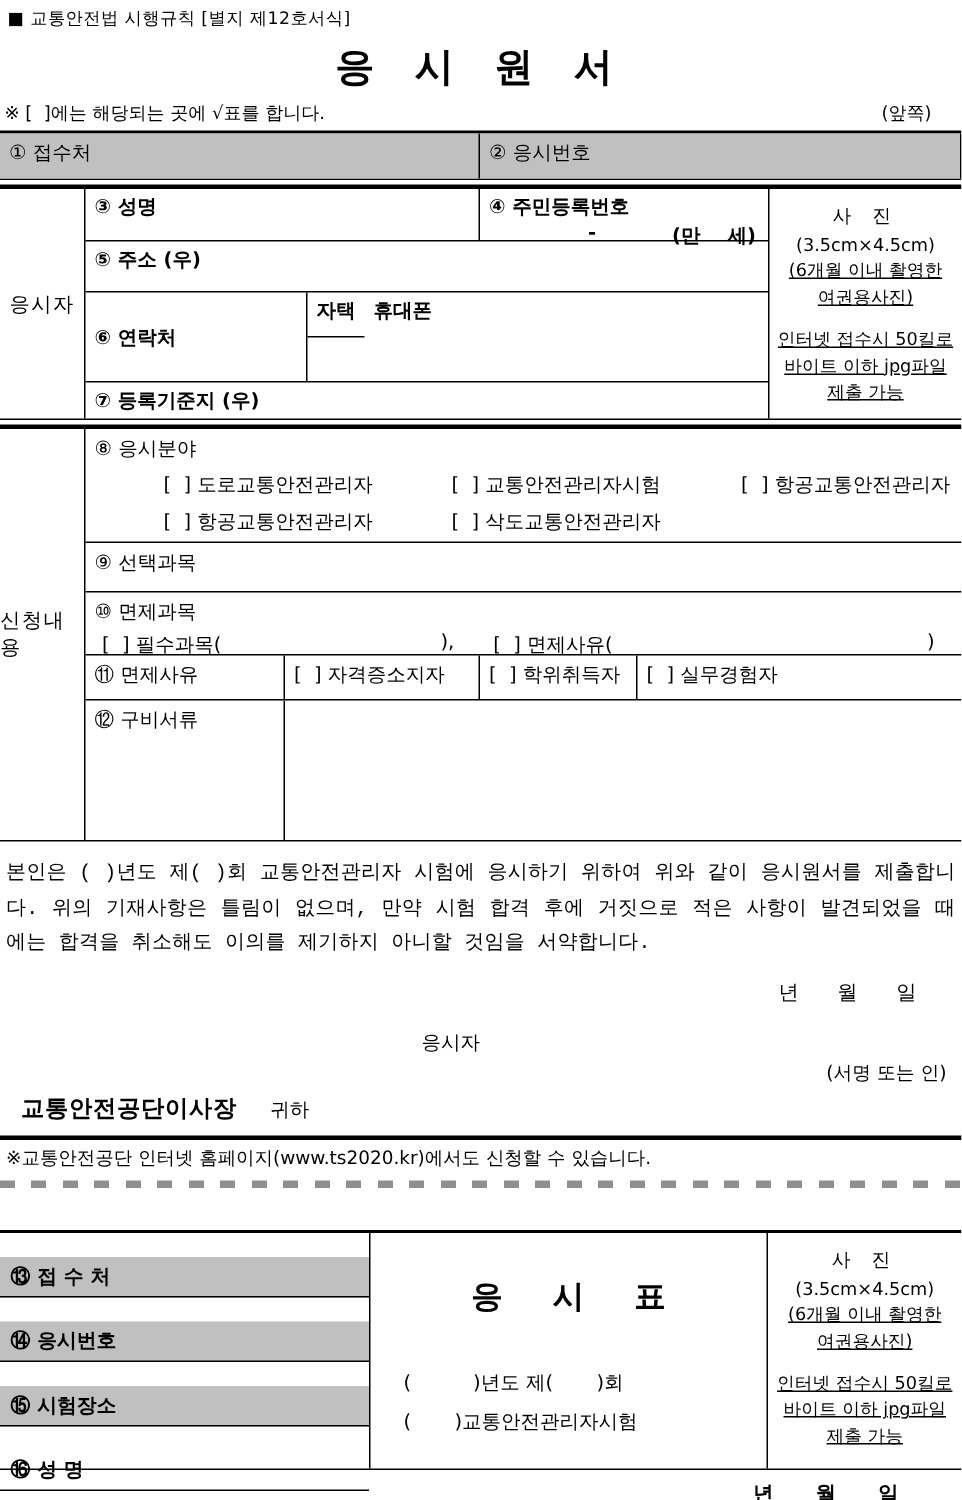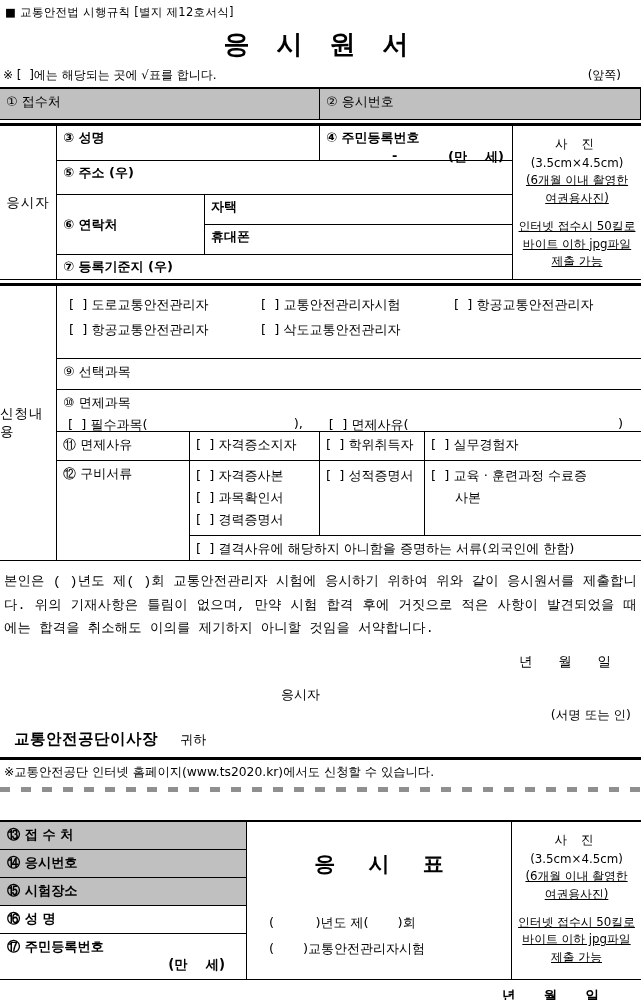--- a/index.html
+++ b/index.html
@@ -28,34 +28,34 @@
 
   .sec-applicant { height: 154px; }
   .app-main { width: 455px; display: flex; flex-direction: column; font-weight: bold; }
   .row-a { display: flex; height: 34px; }
   .cell-name { width: 263px; border-right: 1px solid #000; padding: 3px 6px; }
   .cell-rrn { flex: 1; padding: 3px 6px; }
   .rrn-line2 { display: flex; justify-content: space-between; padding: 1px 2px 0 66px; }
   .row-b { height: 34px; border-top: 1px solid #000; padding: 3px 6px; }
   .row-c { display: flex; height: 60px; border-top: 1px solid #000; }
   .cell-contact { width: 148px; border-right: 1px solid #000; display: flex; align-items: center; padding-left: 6px; }
-  .contact-right { flex: 1; display: flex; flex-direction: column; }
+  .contact-right { flex: 1; display: flex; flex-direction: row; }
   .cell-home { height: 30px; border-bottom: 1px solid #000; padding: 3px 6px; }
   .cell-mobile { flex: 1; padding: 3px 6px; }
   .row-d { flex: 1; border-top: 1px solid #000; padding: 3px 6px; }
 
   .photo-cell { width: 129px; border-left: 1px solid #000; text-align: center; font-size: 11.8px; padding-top: 9px; line-height: 1.5; }
   .photo-title { letter-spacing: 5px; margin-bottom: 1px; font-size: 12.5px; }
   .photo-cell .u { text-decoration: underline; }
   .photo-gap { height: 10px; }
 
   .sec-apply { height: 275px; }
   .apply-main { flex: 1; display: flex; flex-direction: column; }
   .row8 { height: 75px; padding: 4px 0 0 6px; }
-  .row8-grid { display: grid; grid-template-columns: 192px 193px auto; row-gap: 7px; padding-left: 6px; margin-top: 6px; }
+  .row8-grid { display: grid; grid-template-columns: 192px 193px auto; row-gap: 7px; padding-left: 6px; margin-top: 6px; margin-left: 40px; }
   .row9 { height: 33px; border-top: 1px solid #000; padding: 4px 6px; }
   .row10 { height: 42px; border-top: 1px solid #000; padding: 4px 6px; }
   .row10-line { display: flex; padding-left: 5px; margin-top: 4px; }
   .sp1 { width: 146px; } .sp2 { width: 26px; } .sp3 { flex: 1; } .sp4 { width: 12px; }
   .row11 { display: flex; height: 30px; border-top: 1px solid #000; }
   .c-label { width: 133px; border-right: 1px solid #000; padding: 4px 6px; }
   .c2 { width: 130px; border-right: 1px solid #000; padding: 4px 6px; }
   .c3 { width: 105px; border-right: 1px solid #000; padding: 4px 6px; }
   .c4 { flex: 1; padding: 4px 6px; }
   .row12 { display: flex; border-top: 1px solid #000; flex: 1; }
@@ -73,21 +73,21 @@
   .decl-recipient { padding: 5px 0 0 14px; font-size: 13px; }
   .decl-recipient b { font-size: 15.5px; letter-spacing: 0.5px; }
   .decl-recipient .suffix { margin-left: 18px; }
 
   .thick2 { height: 3px; background: #000; margin-top: 7px; }
   .web-note { font-size: 12.3px; padding: 4px 0 3px 4px; }
   .cut-line { height: 5px; background: repeating-linear-gradient(90deg, #8f8f8f 0 10px, transparent 10px 21px); margin-top: 3px; }
 
   .ticket { display: flex; border-top: 2px solid #000; border-bottom: 1px solid #000; height: 160px; margin-top: 28px; }
   .t-left { width: 247px; border-right: 1px solid #000; display: flex; flex-direction: column; }
-  .t-row { flex: 1; border-bottom: 1px solid #000; padding: 4px 7px; font-weight: bold; font-size: 13.2px; }
+  .t-row { flex: 1; border-bottom: 1px solid #000; padding: 4px 7px; font-weight: bold; font-size: 13.2px; margin-top: 16px; }
   .t-row.gray { background: var(--cell-gray); }
   .t-row.last { border-bottom: none; display: flex; flex-direction: column; justify-content: space-between; }
   .t-age { text-align: right; padding: 0 14px 1px 0; }
   .t-center { flex: 1; border-right: 1px solid #000; }
   .t-title { text-align: center; font-size: 21px; font-weight: bold; letter-spacing: 13px; margin-top: 28px; padding-left: 13px; }
   .t-lines { margin-top: 32px; padding-left: 22px; line-height: 2.0; font-size: 13px; }
   .t-photo { width: 129px; border-left: none; }
 
   .t-date { text-align: right; font-weight: bold; padding: 7px 42px 0 0; font-size: 13.5px; }
 </style>
@@ -142,20 +142,21 @@
       <div class="u">바이트 이하 jpg파일</div>
       <div class="u">제출 가능</div>
     </div>
   </div>
   <div class="thick"></div>
 
   <div class="section sec-apply">
     <div class="side-label">신청내용</div>
     <div class="apply-main">
       <div class="row8">
+        <div>⑧ 응시분야</div>
         <div class="row8-grid">
           <span class="opt">[  ] 도로교통안전관리자</span>
           <span class="opt">[  ] 교통안전관리자시험</span>
           <span class="opt">[  ] 항공교통안전관리자</span>
           <span class="opt">[  ] 항공교통안전관리자</span>
           <span class="opt">[  ] 삭도교통안전관리자</span>
         </div>
       </div>
       <div class="row9">⑨ 선택과목</div>
       <div class="row10">
@@ -172,37 +173,20 @@
         </div>
       </div>
       <div class="row11">
         <div class="c-label">⑪ 면제사유</div>
         <div class="c2 opt">[  ] 자격증소지자</div>
         <div class="c3 opt">[  ] 학위취득자</div>
         <div class="c4 opt">[  ] 실무경험자</div>
       </div>
       <div class="row12">
         <div class="c-label">⑫ 구비서류</div>
-        <div class="row12-right">
-          <div class="row12-top">
-            <div class="c2">
-              <div class="line opt">[  ] 자격증사본</div>
-              <div class="line opt">[  ] 과목확인서</div>
-              <div class="line opt">[  ] 경력증명서</div>
-            </div>
-            <div class="c3">
-              <div class="line opt">[  ] 성적증명서</div>
-            </div>
-            <div class="c4">
-              <div class="line opt">[  ] 교육 · 훈련과정 수료증</div>
-              <div class="line docs-sub">사본</div>
-            </div>
-          </div>
-          <div class="row12-foot opt">[  ] 결격사유에 해당하지 아니함을 증명하는 서류(외국인에 한함)</div>
-        </div>
       </div>
     </div>
   </div>
 
   <div class="declaration">본인은 (    )년도 제(    )회 교통안전관리자 시험에 응시하기 위하여 위와 같이 응시원서를 제출합니다. 위의 기재사항은 틀림이 없으며, 만약 시험 합격 후에 거짓으로 적은 사항이 발견되었을 때에는 합격을 취소해도 이의를 제기하지 아니할 것임을 서약합니다.</div>
   <div class="decl-date pre">년      월      일</div>
   <div class="decl-applicant">응시자</div>
   <div class="decl-sign">(서명 또는 인)</div>
   <div class="decl-recipient">
     <b>교통안전공단이사장</b>

